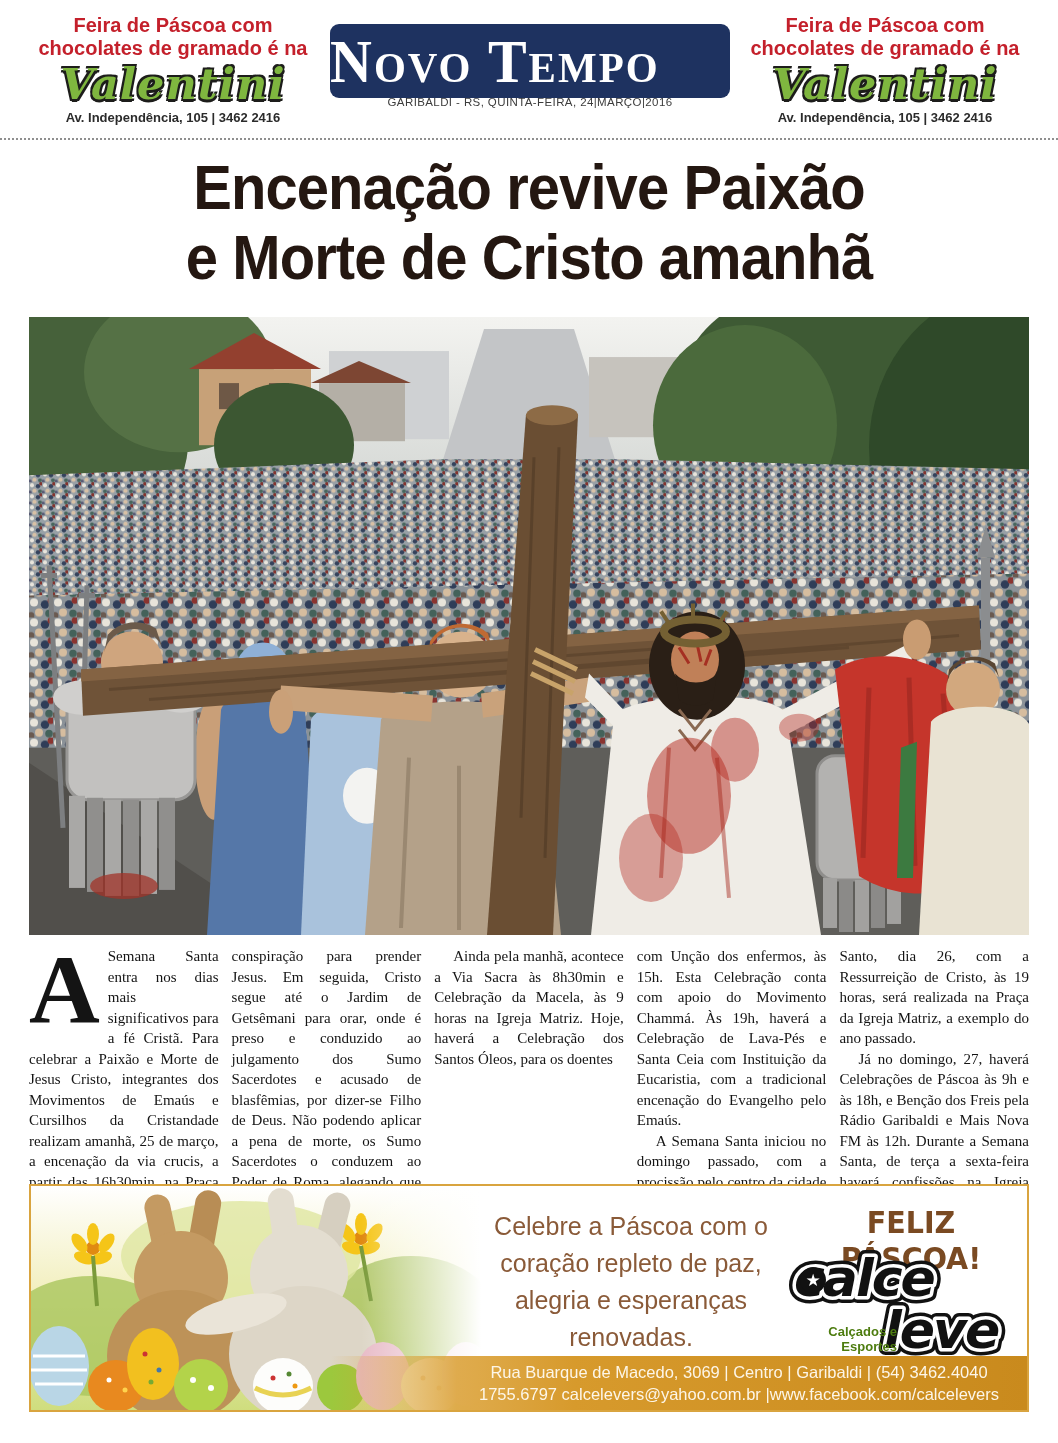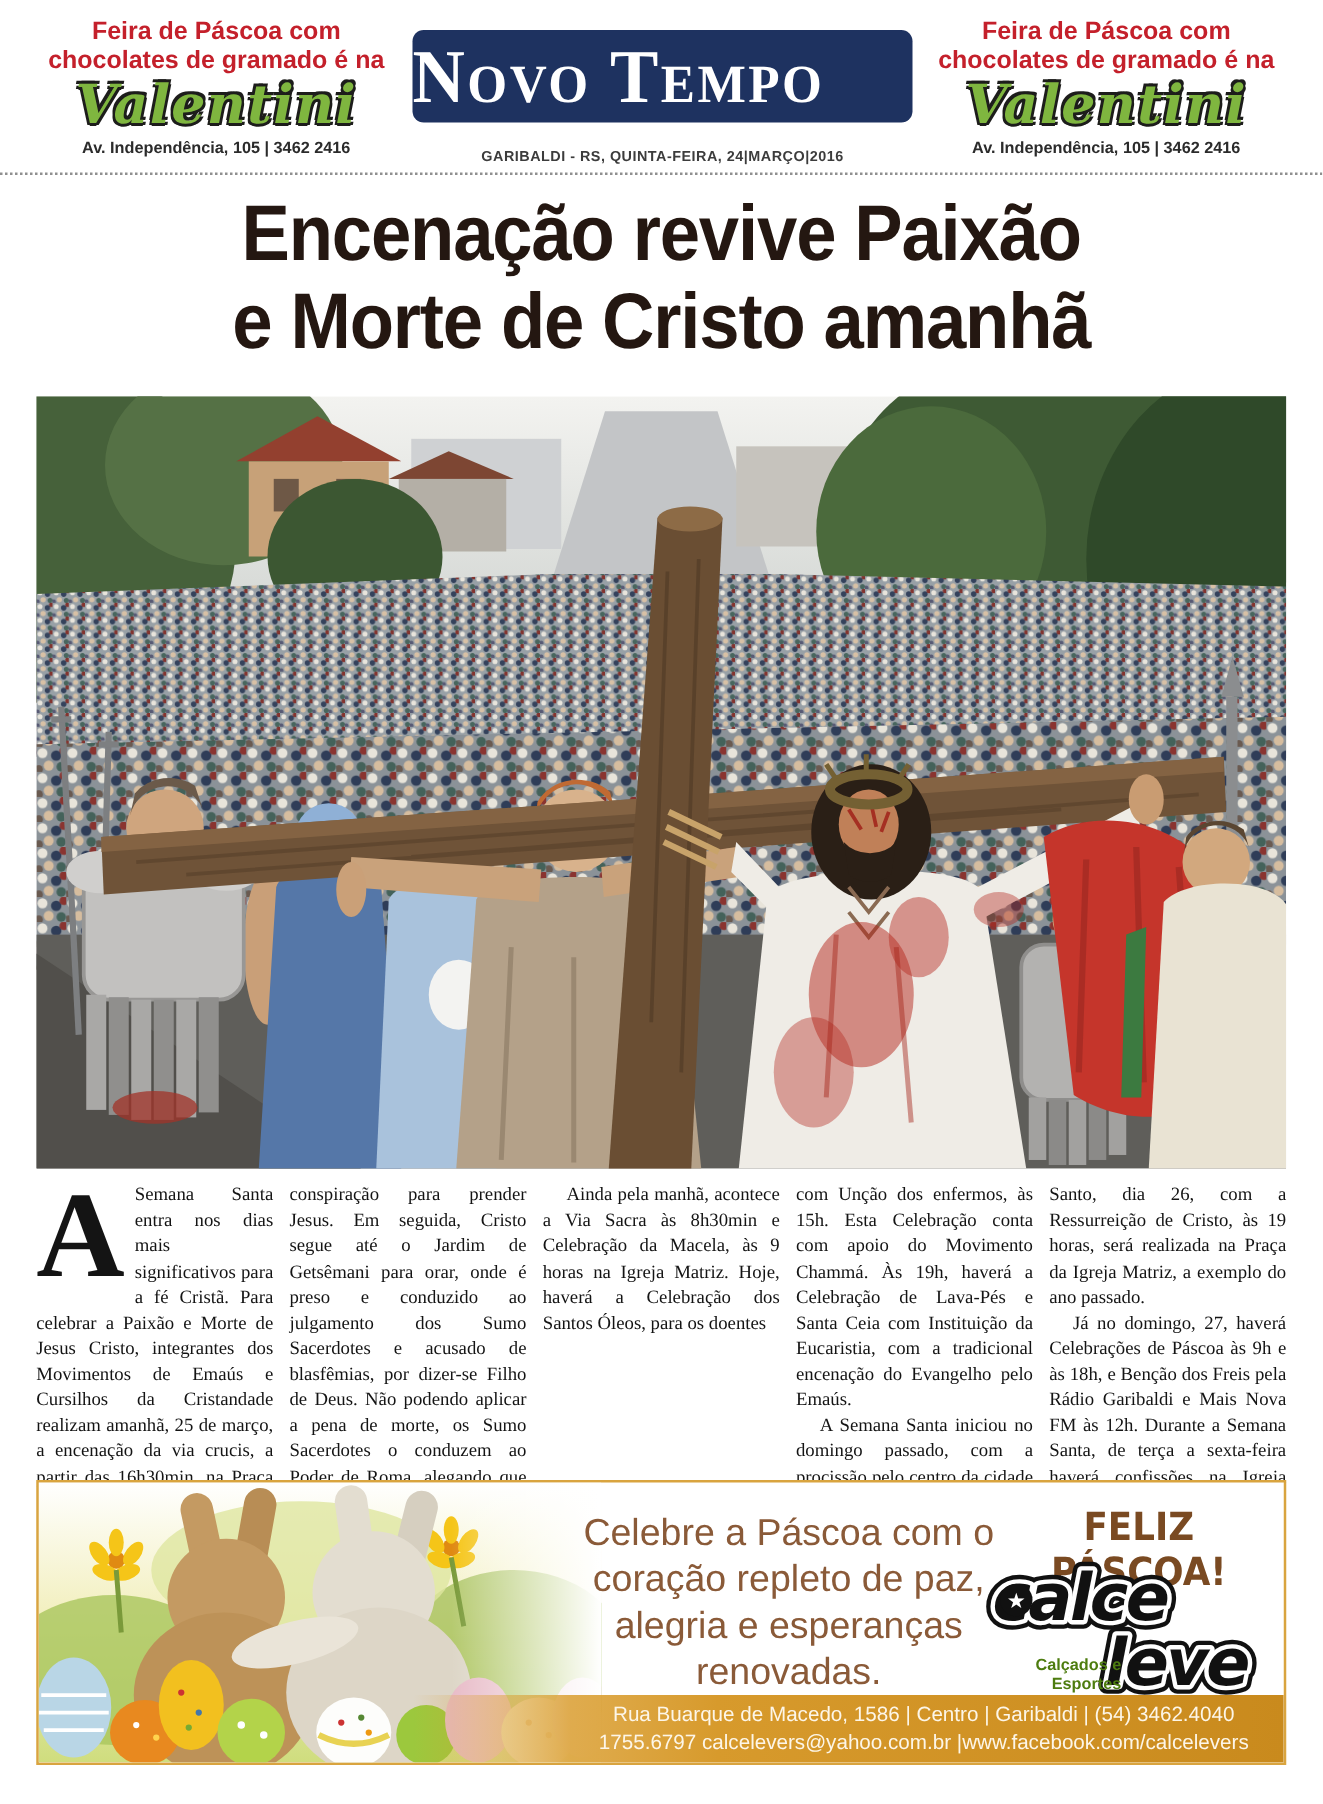--- a/index.html
+++ b/index.html
@@ -16,22 +16,22 @@
         font-size:43px;line-height:48px;color:#7fb63f;letter-spacing:1px;
         text-shadow:-2px -2px 0 #1d1d1b,2px -2px 0 #1d1d1b,-2px 2px 0 #1d1d1b,2px 2px 0 #1d1d1b,0 3px 0 #1d1d1b;}
   .ad-address{font-family:"Liberation Sans",sans-serif;font-size:13px;font-weight:bold;
         color:#2b2b2b;margin-top:2px;}
 
   
   #masthead{position:absolute;left:330px;top:24px;width:400px;height:74px;background:#1e3260;
         border-radius:9px;display:flex;align-items:center;justify-content:flex-start;}
   #masthead-title{font-family:"Liberation Serif",serif;font-weight:bold;color:#ffffff;
         font-variant:small-caps;font-size:58px;letter-spacing:2px;transform:scaleY(1.05);}
-  #dateline{position:absolute;left:330px;top:120px;width:400px;text-align:center;
-        font-family:"Liberation Sans",sans-serif;font-size:11.5px;font-weight:bold;
+  #dateline{position:absolute;left:330px;top:96px;width:400px;text-align:center;
+        font-family:"Liberation Sans",sans-serif;font-size:11.5px;font-weight:normal;
         color:#3c3c3c;letter-spacing:.4px;}
 
   #dotted-rule{position:absolute;left:0;top:138px;width:1058px;border-top:2px dotted #8f8f8f;}
 
   
   #headline{position:absolute;left:29px;top:152px;width:1000px;text-align:center;
         color:#241711;font-family:"Liberation Sans",sans-serif;font-weight:bold;}
   #headline .hl{font-size:63px;line-height:70px;letter-spacing:-1px;
         display:inline-block;transform:scaleX(.92);white-space:nowrap;}
 
@@ -49,21 +49,21 @@
   .col p.indent{text-indent:19px;}
   .dropcap{float:left;font-size:98px;line-height:82px;font-weight:bold;color:#141414;
         padding:2px 8px 0 0;font-family:"Liberation Serif",serif;}
 
   
   #footer-ad{position:absolute;left:29px;top:1184px;width:1000px;height:228px;background:#ffffff;
         border:2px solid #d9a43f;box-sizing:border-box;overflow:hidden;}
   #bunny-photo{position:absolute;left:0;top:0;width:450px;height:224px;}
   #bunny-photo svg{display:block;width:100%;height:100%;}
   #ad-message{position:absolute;left:430px;top:22px;width:340px;text-align:center;
-        font-family:"Liberation Sans",sans-serif;font-size:30px;line-height:37px;
+        font-family:"Liberation Sans",sans-serif;font-size:25px;line-height:37px;
         color:#8a5a38;}
   #ad-greeting{position:absolute;left:760px;top:18px;width:240px;text-align:center;
         font-family:"DejaVu Sans",sans-serif;font-weight:bold;font-size:31px;
         letter-spacing:0px;color:#7a4a22;transform:scaleX(.92);}
   #cl-logo{position:absolute;left:755px;top:58px;width:250px;height:115px;}
   #cl-sub{position:absolute;left:756px;top:138px;width:110px;text-align:right;
         font-family:"Liberation Sans",sans-serif;font-size:13px;font-weight:bold;color:#4d7c0f;line-height:15px;}
   #gold-bar{position:absolute;left:300px;right:0;bottom:0;height:54px;
         background:linear-gradient(90deg,rgba(222,172,72,0) 0%,rgba(218,158,48,.85) 18%,#d79a2c 35%,#c98a1d 100%);
         display:flex;flex-direction:column;justify-content:center;align-items:center;padding-left:120px;box-sizing:border-box;}
@@ -392,18 +392,18 @@
         <circle cx="27" cy="36" r="13" fill="#111111"></circle>
         <text x="27" y="42" font-size="17" fill="#ffffff" text-anchor="middle">★</text>
       </svg>
     </div>
     <div id="cl-sub">
       <div>Calçados e</div>
       <div>Esportes</div>
     </div>
 
     <div id="gold-bar">
-      <div class="contact">Rua Buarque de Macedo, 1586 | Centro | Garibaldi | (54) 3462.4040</div>
+      <div class="contact">Rua Buarque de Macedo, 3069 | Centro | Garibaldi | (54) 3462.4040</div>
       <div class="contact">1755.6797 calcelevers@yahoo.com.br |www.facebook.com/calcelevers</div>
     </div>
   </div>
 
 </div>
 
 </body></html>

